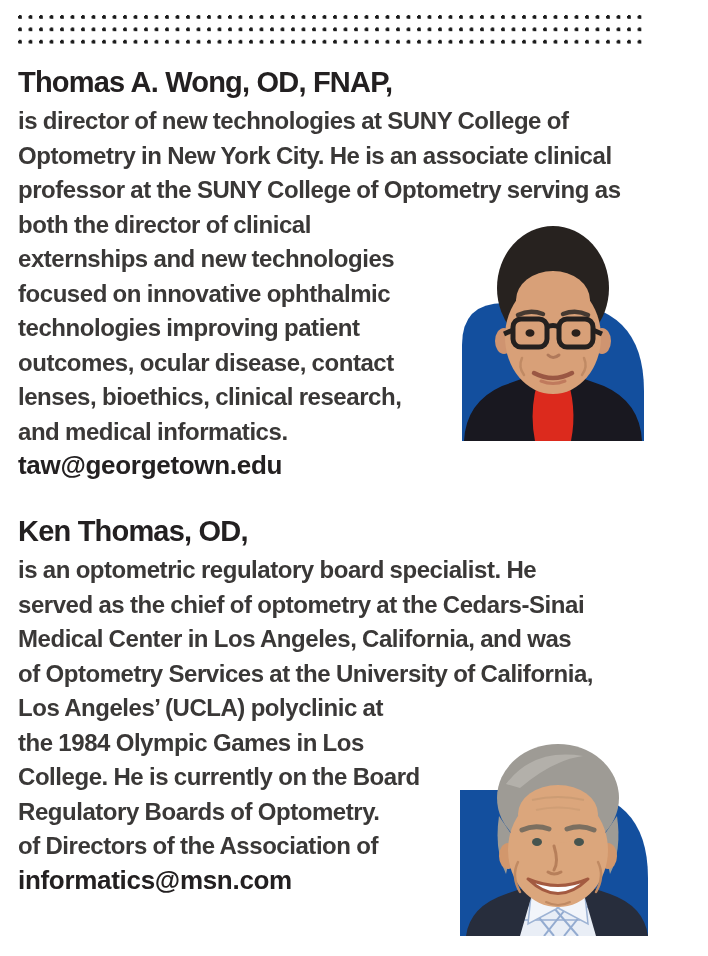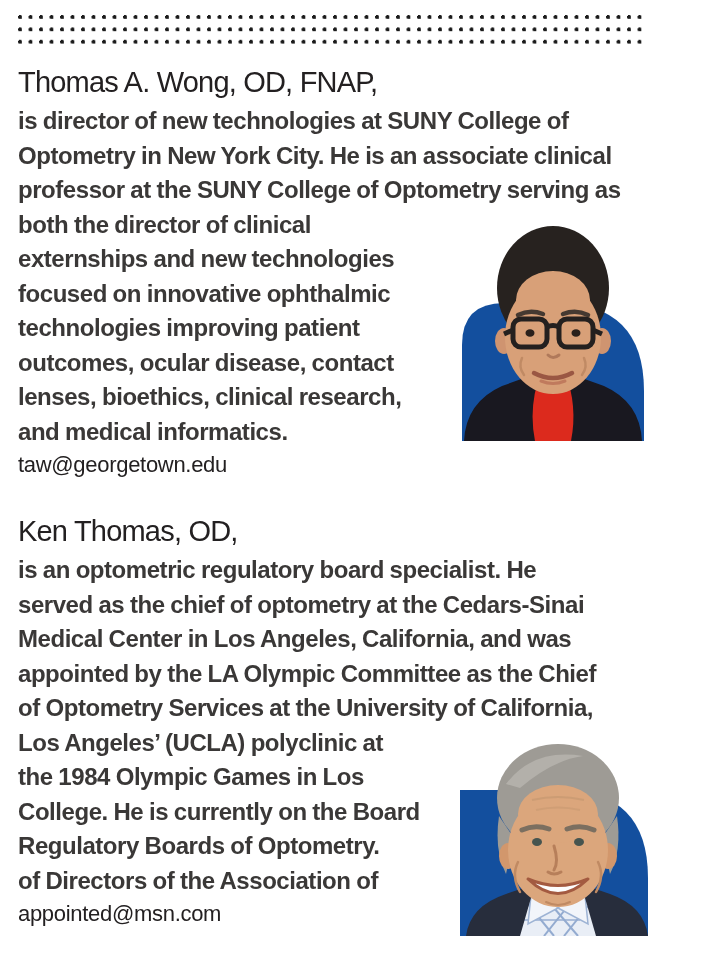--- a/index.html
+++ b/index.html
@@ -22,35 +22,35 @@
   .dots{
     position:absolute;left:18px;top:15px;
     width:630px;height:37px;
     background-image:radial-gradient(circle at 2.1px 2.1px, var(--dot) 1.9px, transparent 2.2px);
     background-size:10.5px 12.4px;
   }
   .author{position:relative;}
   .author-1{margin-top:66px;}
   .author-2{margin-top:37px;}
   .name{
-    font-size:29px;line-height:33px;font-weight:400;
+    font-size:29px;line-height:33px;font-weight:700;
     letter-spacing:-0.8px;color:var(--heading-text);
     white-space:nowrap;
   }
   .bio{margin-top:5px;font-weight:bold;}
   .author-2 .bio{}
   .bio .line{
     font-size:24px;line-height:34.5px;
     letter-spacing:-0.45px;word-spacing:-0.5px;
     color:var(--body-text);
     white-space:nowrap;
   }
   .email{
     margin-top:3px;
-    font-size:22px;line-height:26px;font-weight:400;
+    font-size:26px;line-height:26px;font-weight:700;
     letter-spacing:-0.3px;color:var(--email-text);
     white-space:nowrap;
   }
   .photo{position:absolute;font-size:0;line-height:0;}
   .photo-1{left:458px;top:224px;width:190px;height:217px;}
   .photo-2{left:458px;top:744px;width:198px;height:192px;}
 </style>
 </head>
 <body>
 
@@ -74,29 +74,28 @@
       </div>
     <div class="email">taw@georgetown.edu</div>
   </section>
 
   <section class="author author-2">
     <h2 class="name">Ken Thomas, OD,</h2>
     <div class="bio">
         <div class="line">is an optometric regulatory board specialist. He</div>
         <div class="line">served as the chief of optometry at the Cedars-Sinai</div>
         <div class="line">Medical Center in Los Angeles, California, and was</div>
-        <div class="line">appointed by the LA Olympic Committee as the Chief</div>
         <div class="line">of Optometry Services at the University of California,</div>
         <div class="line">Los Angeles’ (UCLA) polyclinic at</div>
         <div class="line">the 1984 Olympic Games in Los</div>
         <div class="line">College. He is currently on the Board</div>
         <div class="line">Regulatory Boards of Optometry.</div>
         <div class="line">of Directors of the Association of</div>
       </div>
-    <div class="email">appointed@msn.com</div>
+    <div class="email">informatics@msn.com</div>
   </section>
 
   <div class="photo photo-1" role="img" aria-label="portrait of Thomas A. Wong on blue rounded background">
     <svg viewBox="0 0 190 217" width="190" height="217">
 
       <path d="M4 217 V121 Q4 79 46 79 H98 Q186 79 186 167 V217 Z" fill="var(--photo-bg)"></path>
 
       <ellipse cx="95" cy="64" rx="56" ry="62" fill="#27221f"></ellipse>
 
       <rect x="74" y="146" width="42" height="40" fill="#c08b63"></rect>

